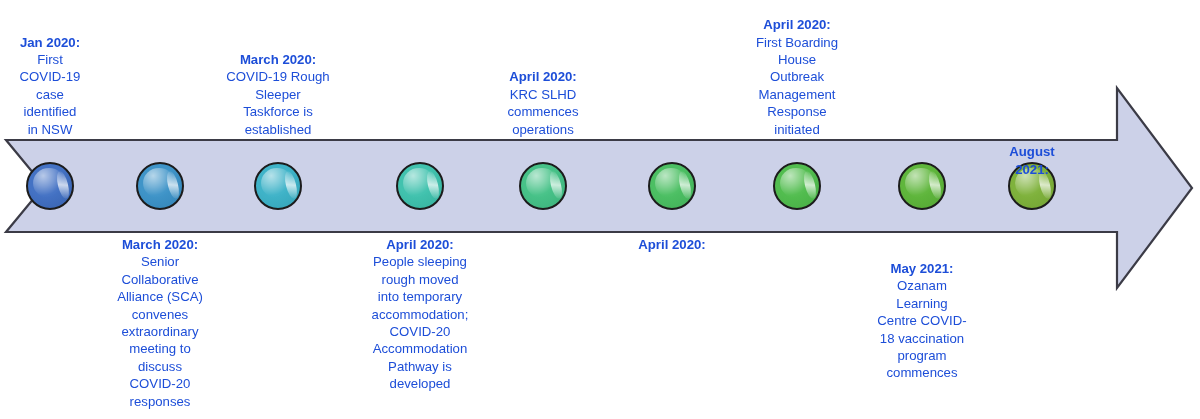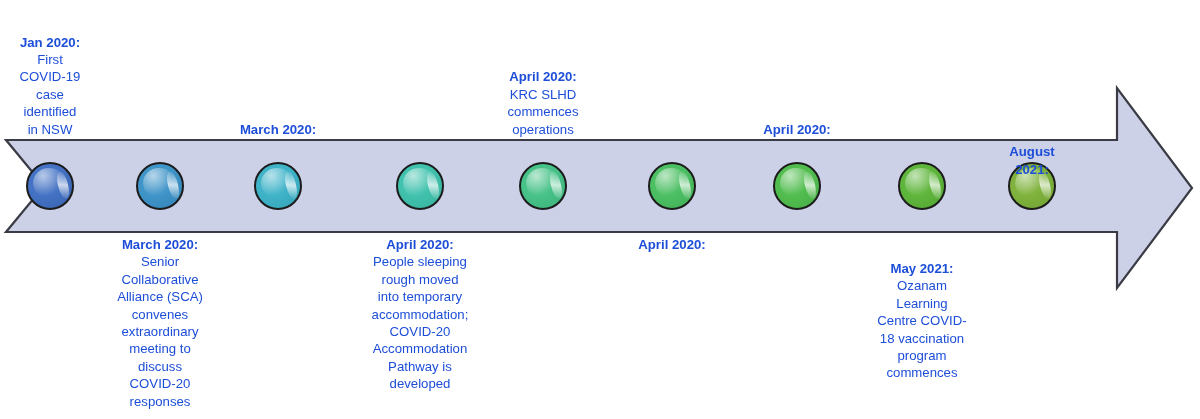--- a/index.html
+++ b/index.html
@@ -149,34 +149,42 @@
 in NSW</span></div>
       <div class="label bottom" style="left: 160px; top: 236px; height: 183px; width: 150px;"><span class="hdr">March 2020:</span><span class="body">Senior
 Collaborative
 Alliance (SCA)
 convenes
 extraordinary
 meeting to
 discuss
 COVID-20
 responses</span></div>
-      <div class="label top" style="left: 278px; top: 0px; height: 138px; width: 150px;"><span class="hdr">March 2020:</span></div>
+      <div class="label top" style="left: 278px; top: 0px; height: 138px; width: 150px;"><span class="hdr">March 2020:</span><span class="body">COVID-19 Rough
+Sleeper
+Taskforce is
+established</span></div>
       <div class="label bottom" style="left: 420px; top: 236px; height: 183px; width: 150px;"><span class="hdr">April 2020:</span><span class="body">People sleeping
 rough moved
 into temporary
 accommodation;
 COVID-20
 Accommodation
 Pathway is
 developed</span></div>
       <div class="label top" style="left: 543px; top: 0px; height: 138px; width: 150px;"><span class="hdr">April 2020:</span><span class="body">KRC SLHD
 commences
 operations</span></div>
       <div class="label bottom" style="left: 672px; top: 236px; height: 183px; width: 150px;"><span class="hdr">April 2020:</span></div>
-      <div class="label top" style="left: 797px; top: 0px; height: 138px; width: 150px;"><span class="hdr">April 2020:</span></div>
+      <div class="label top" style="left: 797px; top: 0px; height: 138px; width: 150px;"><span class="hdr">April 2020:</span><span class="body">First Boarding
+House
+Outbreak
+Management
+Response
+initiated</span></div>
       <div class="label bottom" style="left: 922px; top: 240px; height: 183px; width: 150px; margin-top: 20px;"><span class="hdr">May 2021:</span><span class="body">Ozanam
 Learning
 Centre COVID-
 18 vaccination
 program
 commences</span></div>
       <div class="label top" style="left: 1032px; top: 0px; height: 178px; width: 150px;"><span class="hdr">August
 2021:</span></div>
     </div>
 

